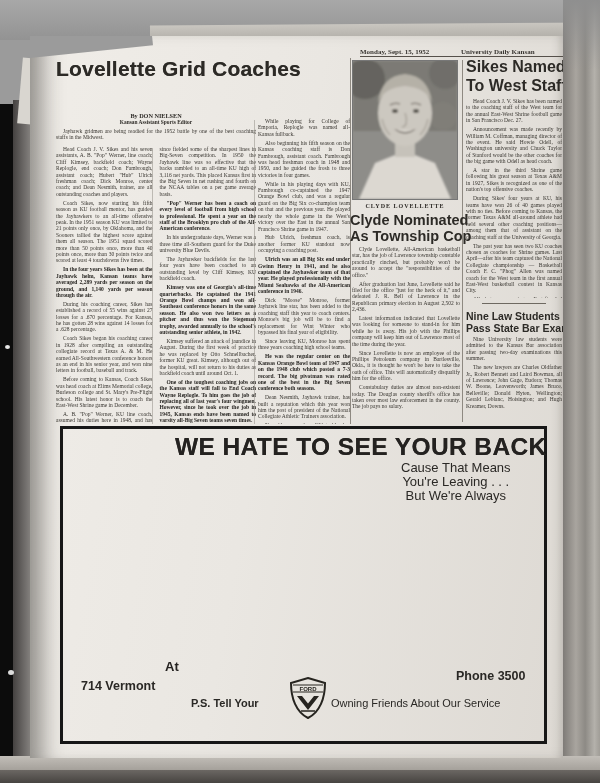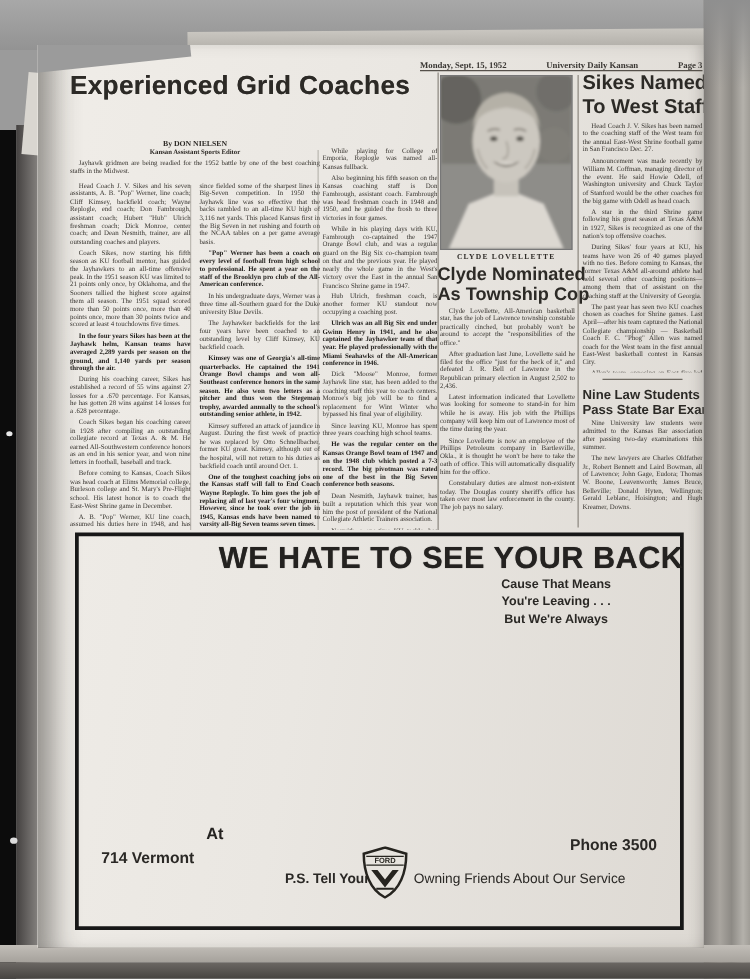--- a/index.html
+++ b/index.html
@@ -27,21 +27,21 @@
   .speck { position:absolute; border-radius:50%; }
 
   
   .page { position:absolute; left:30px; top:36px; width:533px; height:722px;
           background:linear-gradient(100deg,#f0ede8 0%,#eae7e2 45%,#ddd9d3 100%);
           box-shadow:inset 26px 0 22px -14px rgba(30,28,25,.45), inset -8px 0 10px -6px rgba(60,56,50,.25);
           overflow:hidden; }
   .page-corner { position:absolute; left:-8px; top:-10px; width:130px; height:26px;
           background:#9b9b9b; transform:rotate(-6deg); }
 
-  .masthead { position:absolute; left:306px; top:6px; width:226px; height:15px;
+  .masthead { position:absolute; left:330px; top:6px; width:226px; height:15px;
           border-bottom:1px solid #55504a; display:flex; justify-content:space-between; align-items:flex-end;
           font-family:"Liberation Serif",serif; font-weight:700; font-size:7px; color:#3a3733; }
 
   .main-headline { position:absolute; left:26px; top:20px; width:294px;
           font-family:"Liberation Sans",sans-serif; font-weight:700; font-size:21px; line-height:26px;
           color:#2c2a26; letter-spacing:.2px; white-space:nowrap; text-shadow:0 0 .5px rgba(44,42,38,.7); }
 
   .small { font-size:5.5px; line-height:6.4px; color:#37342f; }
   .small p { margin:0 0 2.5px; text-indent:7px; text-align:justify; }
   .small p.bold { font-weight:700; color:#211f1c; }
@@ -75,27 +75,27 @@
   .law-headline { position:absolute; left:436px; top:274px; width:100px;
           font-family:"Liberation Sans",sans-serif; font-weight:700; font-size:10.5px; line-height:12px;
           color:#2c2a26; white-space:nowrap; }
   .law-text { position:absolute; left:436px; top:300px; width:96px; height:86px; overflow:hidden; }
 
   
   .ad { position:absolute; left:30px; top:390px; width:487px; height:318px;
         border:3px solid #171717; background:transparent; font-family:"Liberation Sans",sans-serif;text-align:center; }
   .ad-big { position:absolute; font-weight:700; font-size:24.5px; letter-spacing:.4px; color:#242220;
         white-space:nowrap; text-shadow:0 0 .6px rgba(36,34,32,.8); }
-  .ad-tag { position:absolute; font-weight:700; font-size:10px; line-height:13.8px; color:#2a2825; }
+  .ad-tag { position:absolute; font-weight:400; font-size:13px; line-height:13.8px; color:#2a2825; }
   .ad-at { position:absolute; left:102px; top:230px; font-weight:700; font-size:13px; color:#242220; }
   .ad-store { position:absolute; left:128px; top:206px; font-weight:700; font-size:37px; color:#1c1a18;
         -webkit-text-stroke:1.3px #1c1a18; letter-spacing:1px; white-space:nowrap; }
   .ad-address { position:absolute; left:18px; top:250px; font-weight:700; font-size:12.5px; color:#2a2825; }
   .ad-phone { position:absolute; left:393px; top:240px; font-weight:700; font-size:12.5px; color:#2a2825; }
-  .ad-ps { position:absolute; left:128px; top:268px; font-weight:700; font-size:11px; color:#2a2825;margin-left:37px; }
+  .ad-ps { position:absolute; left:128px; top:268px; font-weight:700; font-size:11px; color:#2a2825; }
   .ad-owning { position:absolute; left:268px; top:268px; font-weight:400; font-size:11px; color:#2a2825; }
   .ford-logo { position:absolute; left:226px; top:248px; width:38px; height:42px; }
 </style>
 </head>
 <body>
 
 <div class="bg-top"></div>
 <div class="under-page-sliver"></div>
 <div class="right-edge"></div>
 <div class="right-edge-top"></div>
@@ -110,21 +110,21 @@
 <div class="page">
   <div class="page-corner"></div>
 
   <div class="masthead">
     <span>Monday, Sept. 15, 1952</span>
     <span>University Daily Kansan</span>
     <span>Page 3</span>
   </div>
 
   <div class="main-headline">
-    <div>Experienced Grid Coaches</div>
+    <div>Lovellette Grid Coaches</div>
   </div>
   <div class="byline">
     <div class="b1">By DON NIELSEN</div>
     <div class="b2">Kansan Assistant Sports Editor</div>
   </div>
   <div class="lead small">
     <p>Jayhawk gridmen are being readied for the 1952 battle by one of the best coaching staffs in the Midwest.</p>
   </div>
   <div class="twocol small">
     <p>Head Coach J. V. Sikes and his seven assistants, A. B. "Pop" Werner, line coach; Cliff Kimsey, backfield coach; Wayne Replogle, end coach; Don Fambrough, assistant coach; Hubert "Hub" Ulrich freshman coach; Dick Monroe, center coach; and Dean Nesmith, trainer, are all outstanding coaches and players.</p>

